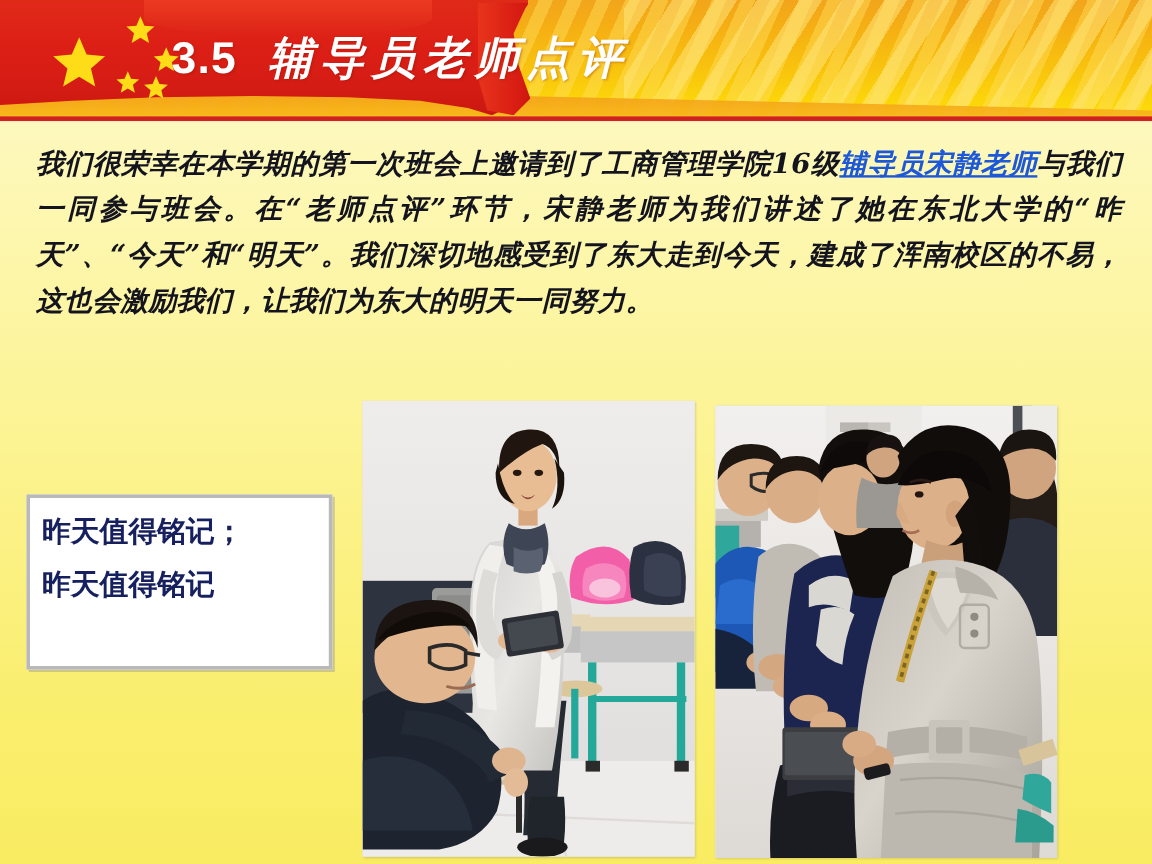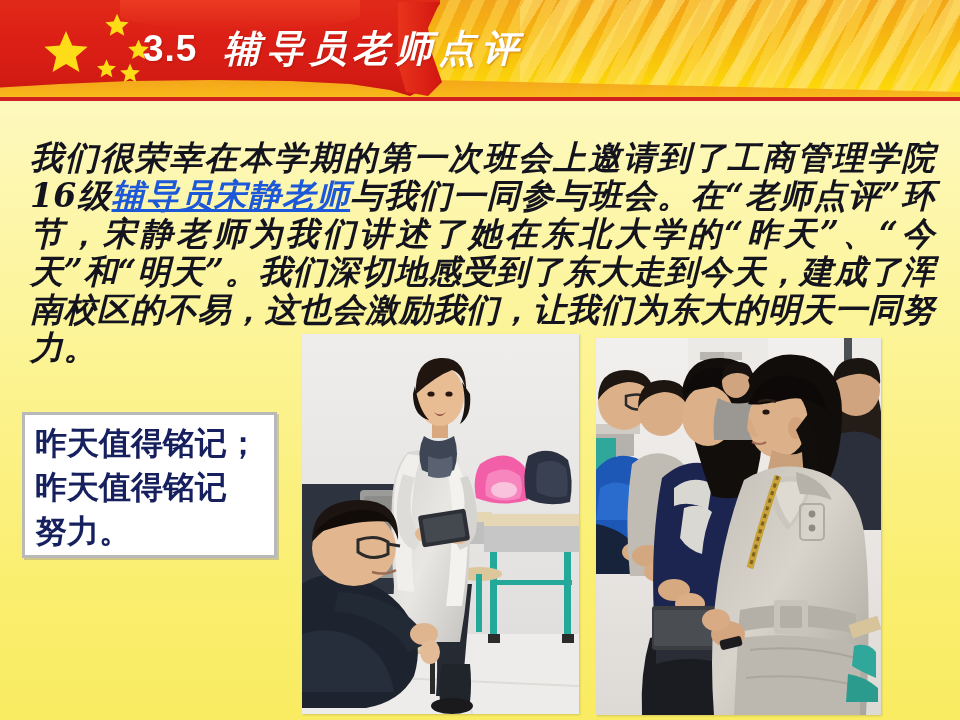--- a/index.html
+++ b/index.html
@@ -162,28 +162,27 @@
   }
   #hdr-title .num { letter-spacing: 1px; }
   #hdr-title .cn { font-style: italic; letter-spacing: 6px; }
 
   
   #body-text {
     position: absolute;
     left: 30px; top: 118px;
     width: 905px;
     font-family: "DejaVu Serif", "Liberation Serif", serif;
-    font-size: 33px;
+    font-size: 23px;
     font-weight: bold;
     font-style: italic;
     line-height: 38px;
     color: #14141E;
     letter-spacing: 0.4px;
     text-align: justify;
-    margin-top: 21px;
   }
   #body-text .link {
     color: #1D58D8;
     text-decoration: underline;
   }
 
   
   #quote-box {
     position: absolute;
     left: 22px; top: 412px;
@@ -191,21 +190,21 @@
     background: #FFFFFF;
     border: 3px solid #B9B9B9;
     box-sizing: border-box;
     box-shadow: 2px 2px 0 rgba(150,150,150,0.45);
   }
   #quote-text {
     position: absolute;
     left: 10px; top: 6px;
     width: 236px;
     font-family: "DejaVu Sans", "Liberation Sans", sans-serif;
-    font-size: 32px;
+    font-size: 24px;
     font-weight: bold;
     line-height: 44px;
     color: #16205E;
     letter-spacing: 0px;
   }
 
   
   .photo {
     position: absolute;
     overflow: hidden;
@@ -265,21 +264,20 @@
     <div class="hdr-redline"></div>
     <div class="hdr-creamline"></div>
   </div>
 
   <div id="body-text"><span>我们很荣幸在本学期的第一次班会上邀请到了工商管理学院16级</span><a class="link" href="#">辅导员宋静老师</a><span>与我们一同参与班会。在“老师点评”环节，宋静老师为我们讲述了她在东北大学的“昨天”、“今天”和“明天”。我们深切地感受到了东大走到今天，建成了浑南校区的不易，这也会激励我们，让我们为东大的明天一同努力。</span></div>
 
   <div id="quote-box">
     <div id="quote-text">
       <div>昨天值得铭记；</div>
       <div>昨天值得铭记</div>
-      <div>努力。</div>
     </div>
   </div>
 
   <div class="photo" id="photo-left">
     <svg viewBox="0 0 277 380" preserveAspectRatio="none">
       <defs>
         <linearGradient id="wallL" x1="0" y1="0" x2="0" y2="1">
           <stop offset="0%" stop-color="#efecec"></stop>
           <stop offset="55%" stop-color="#e6e3e3"></stop>
           <stop offset="100%" stop-color="#dcdada"></stop>

